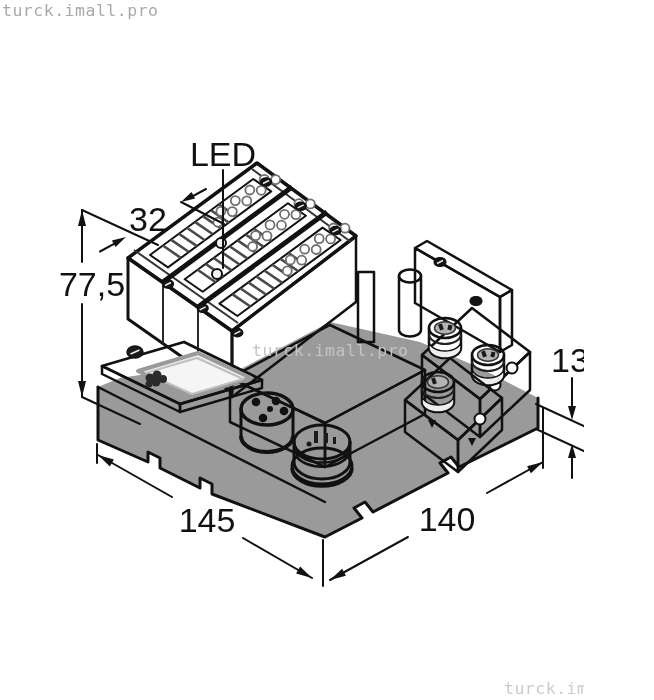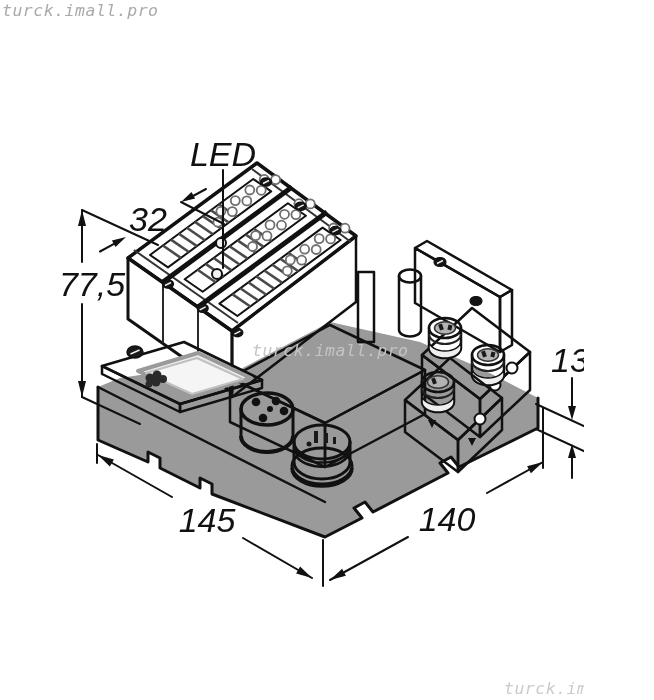--- a/index.html
+++ b/index.html
@@ -1,17 +1,17 @@
 <!DOCTYPE html>
 <html><head>
 <meta charset="utf-8">
 <style>
   html,body{margin:0;padding:0;background:#ffffff;}
   .stage{position:relative;width:584px;height:700px;background:#ffffff;overflow:hidden;
-         font-family:"Liberation Sans",sans-serif;font-style:italic;}
+         font-family:"Liberation Sans",sans-serif;}
   svg{position:absolute;left:0;top:0;}
   svg text.dim{font-family:"Liberation Sans",sans-serif;font-size:34px;fill:#111;}
   svg text.wm{font-family:"DejaVu Sans Mono",monospace;font-size:16.5px;letter-spacing:.5px;}
   .outl{stroke:#111;stroke-linejoin:round;stroke-linecap:round;fill:none;}
 </style>
 </head>
 <body>
 
 <div class="stage">
 <svg width="654" height="700" viewBox="0 0 654 700">

